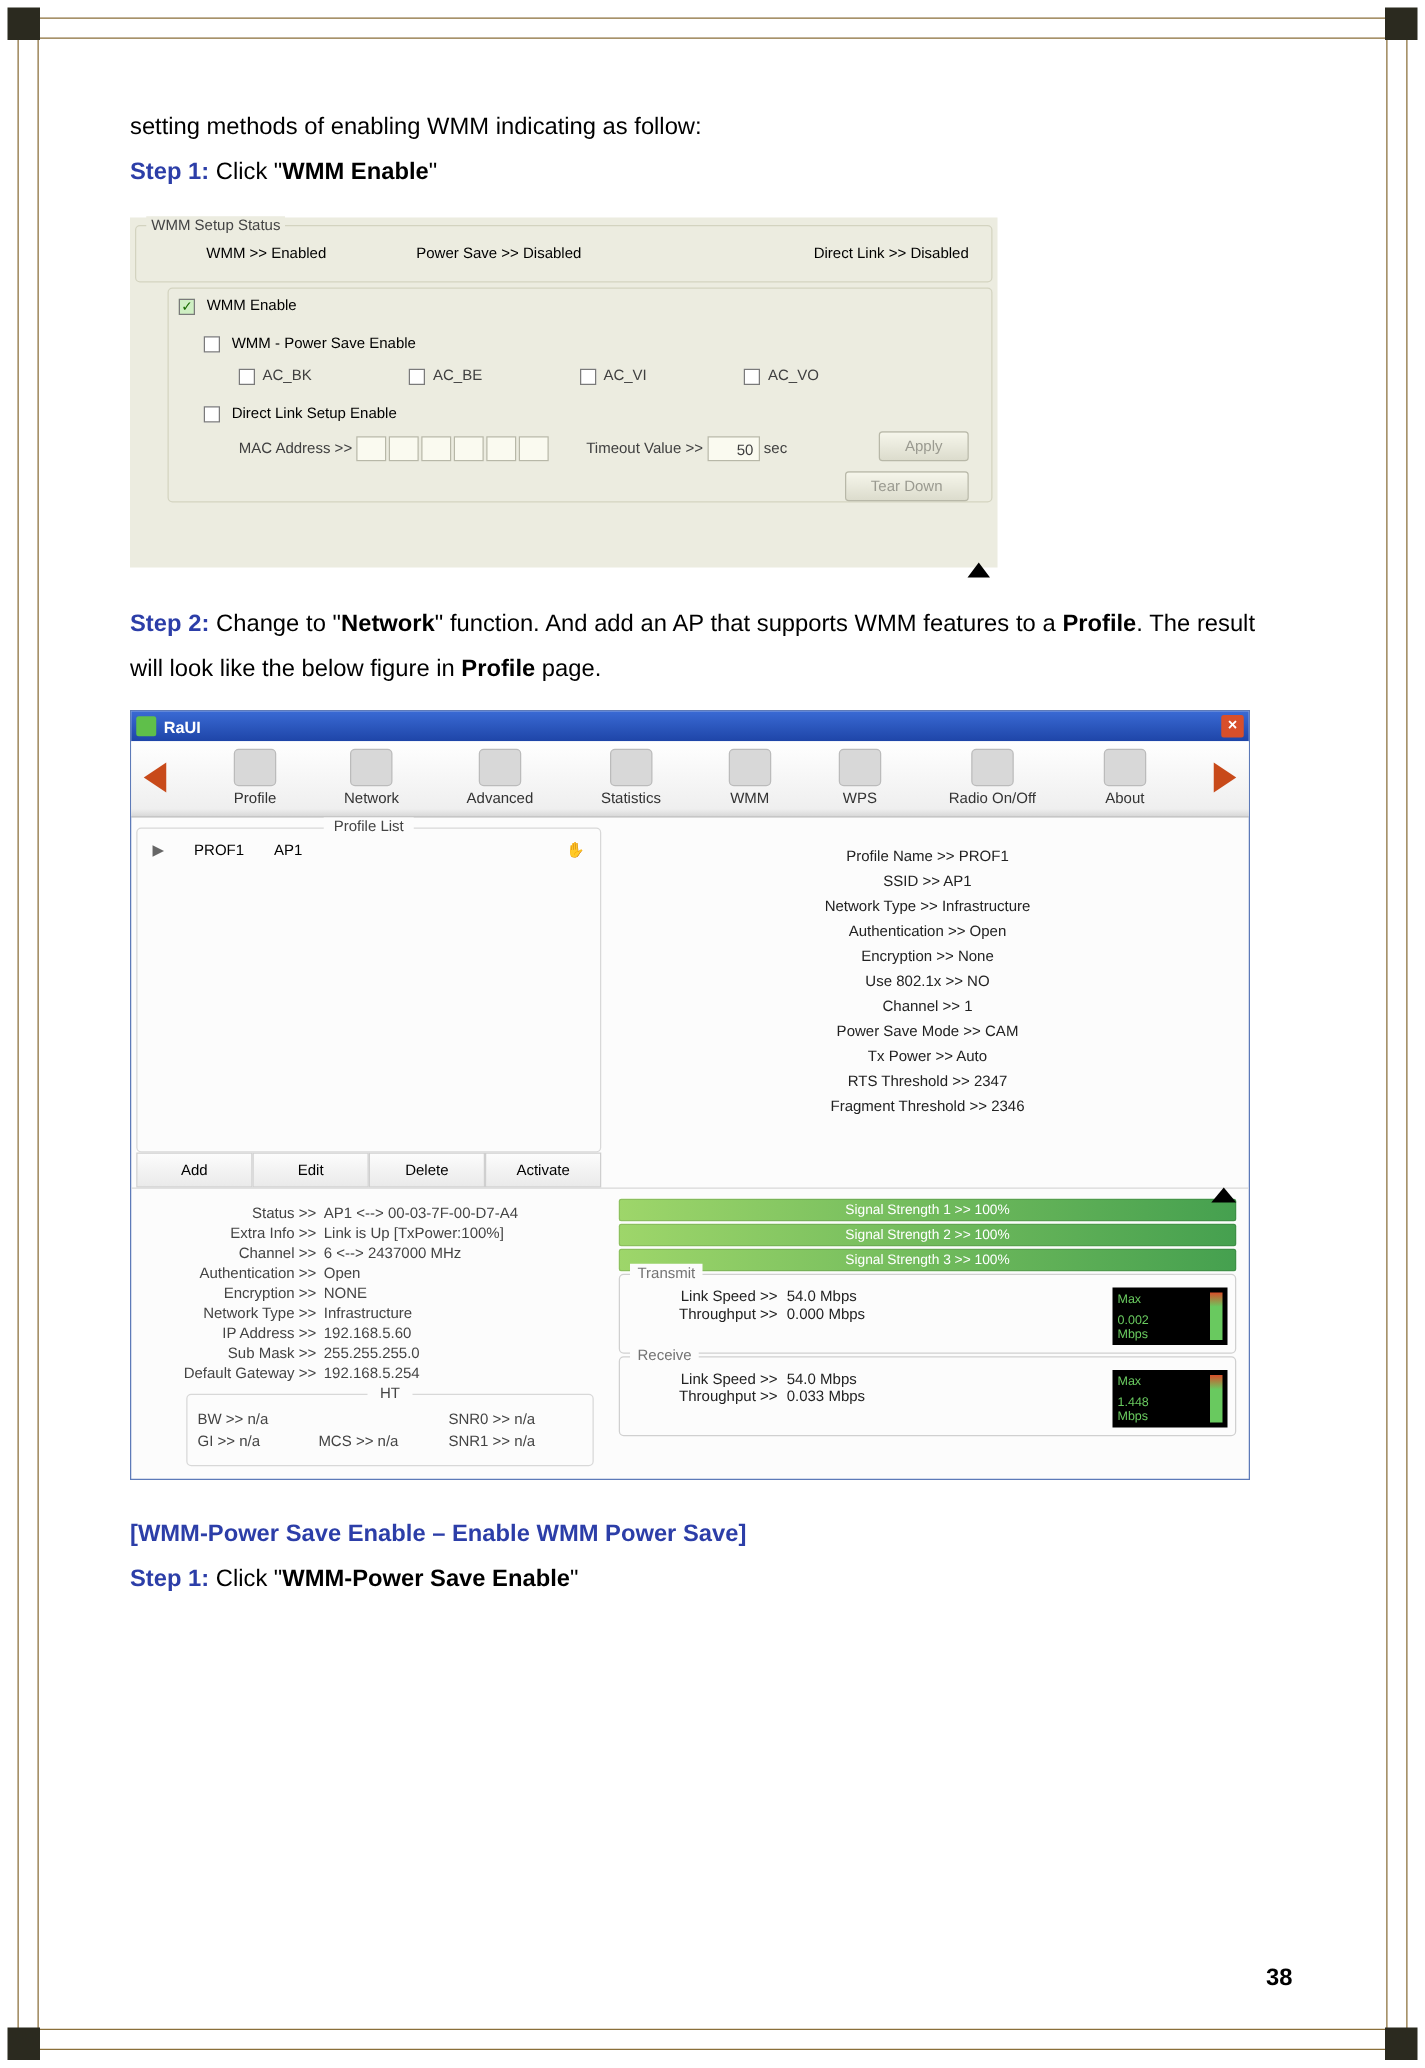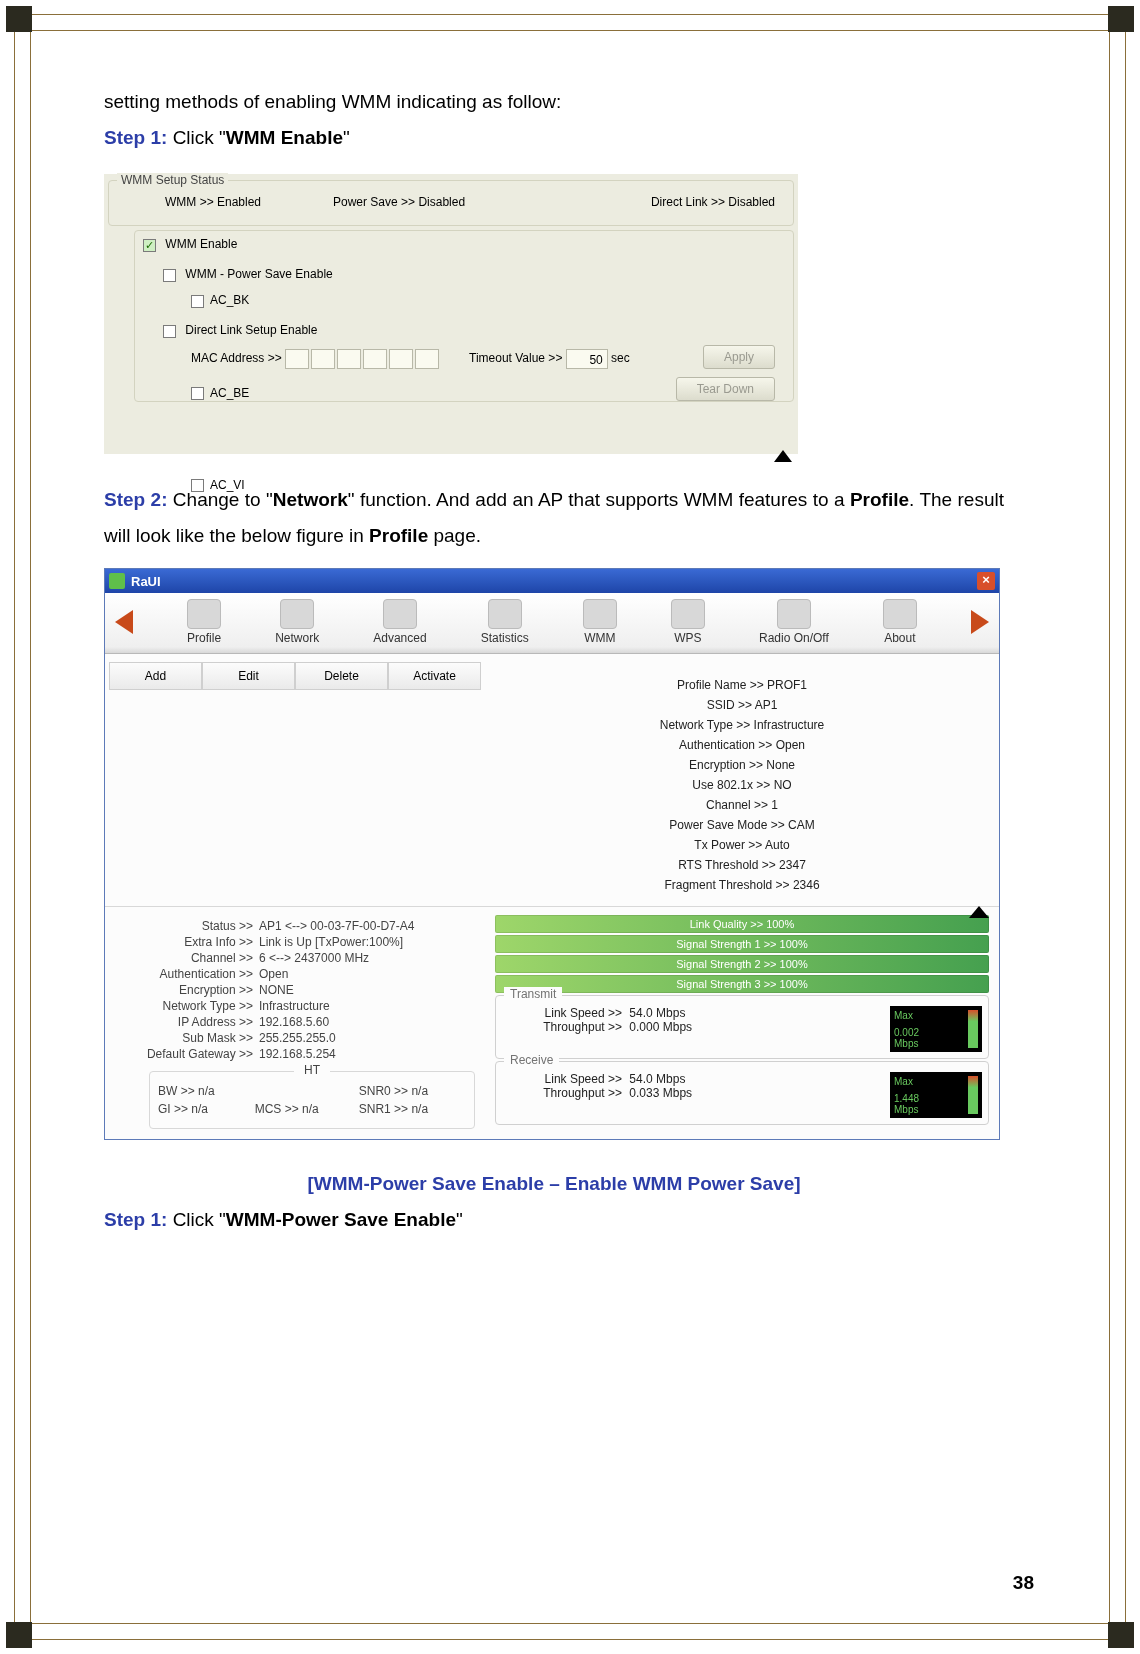--- a/index.html
+++ b/index.html
@@ -62,21 +62,21 @@
     background: #ecece0;
     padding: 0 4px;
     color: #444;
   }
   .fs-main { top: 6px; left: 4px; right: 4px; height: 46px; }
   .fs-sub { top: 56px; left: 30px; right: 4px; height: 172px; }
   .status-row { position: absolute; top: 14px; }
   .cb { width:13px; height:13px; border:1px solid #7a7a7a; background:#fff; display:inline-block; vertical-align:middle; margin-right:6px; }
   .cb.checked { background:#cfefc3; }
   .cb.checked::after { content:'✓'; font-size:11px; color:#1a6b00; position:relative; top:-2px; left:1px; }
-  .dim { color:#000000;flex-direction:column; }
+  .dim { color:#404040; }
   .macbox { display:inline-block; width:24px; height:20px; border:1px solid #b8b8a8; background:#fafaf0; margin-right:2px; vertical-align:middle; }
   .btn3d {
     display:inline-block;
     padding:4px 20px;
     border:1px solid #b8b8a8;
     border-radius:3px;
     background:linear-gradient(#f6f6eb,#dcdccd);
     color:#9a9a90;
     font-size:12px;
   }
@@ -263,20 +263,29 @@
       <div class="tool-item"><div class="tool-icon"></div><span>Statistics</span></div>
       <div class="tool-item"><div class="tool-icon"></div><span>WMM</span></div>
       <div class="tool-item"><div class="tool-icon"></div><span>WPS</span></div>
       <div class="tool-item"><div class="tool-icon"></div><span>Radio On/Off</span></div>
       <div class="tool-item"><div class="tool-icon"></div><span>About</span></div>
       <div class="arrow-right"></div>
     </div>
 
     <div class="mid-area">
       <div class="profile-side">
+        <div class="pl-legend">
+          <span class="lbl">Profile List</span>
+          <div class="prof-row">
+            <span class="play">▶</span>
+            <span>PROF1</span>
+            <span>AP1</span>
+            <span class="handicon" style="margin-left:auto;">✋</span>
+          </div>
+        </div>
         <div class="actions">
           <div class="act-btn">Add</div>
           <div class="act-btn">Edit</div>
           <div class="act-btn">Delete</div>
           <div class="act-btn">Activate</div>
         </div>
       </div>
 
       <div class="details-side">
         <div>Profile Name &gt;&gt; PROF1</div>
@@ -318,23 +327,20 @@
           </div>
           <div class="ht-col">
             <div>SNR0 &gt;&gt; n/a</div>
             <div>SNR1 &gt;&gt; n/a</div>
           </div>
         </div>
       </div>
 
       <div class="status-right">
         <div class="bar">
-            <span>Link Quality &gt;&gt; 100%</span>
-          </div>
-        <div class="bar">
             <span>Signal Strength 1 &gt;&gt; 100%</span>
           </div>
         <div class="bar">
             <span>Signal Strength 2 &gt;&gt; 100%</span>
           </div>
         <div class="bar">
             <span>Signal Strength 3 &gt;&gt; 100%</span>
           </div>
 
         <div class="fs-small">
@@ -365,21 +371,21 @@
               <div style="margin-top:6px;">1.448</div>
               <div>Mbps</div>
               <div class="rb"></div>
             </div>
           </div>
         </div>
       </div>
     </div>
   </div>
 
-  <div class="body-text" style="margin-top:26px;text-align:center;">
+  <div class="body-text" style="margin-top:26px;">
     <span class="step-blue">[WMM-Power Save Enable – Enable WMM Power Save]</span>
   </div>
   <div class="body-text">
     <span class="step-blue">Step 1:</span><span> Click "</span><span class="bold">WMM-Power Save Enable</span><span>"</span>
   </div>
 
 </div>
 
 <div class="page-num">38</div>
 

